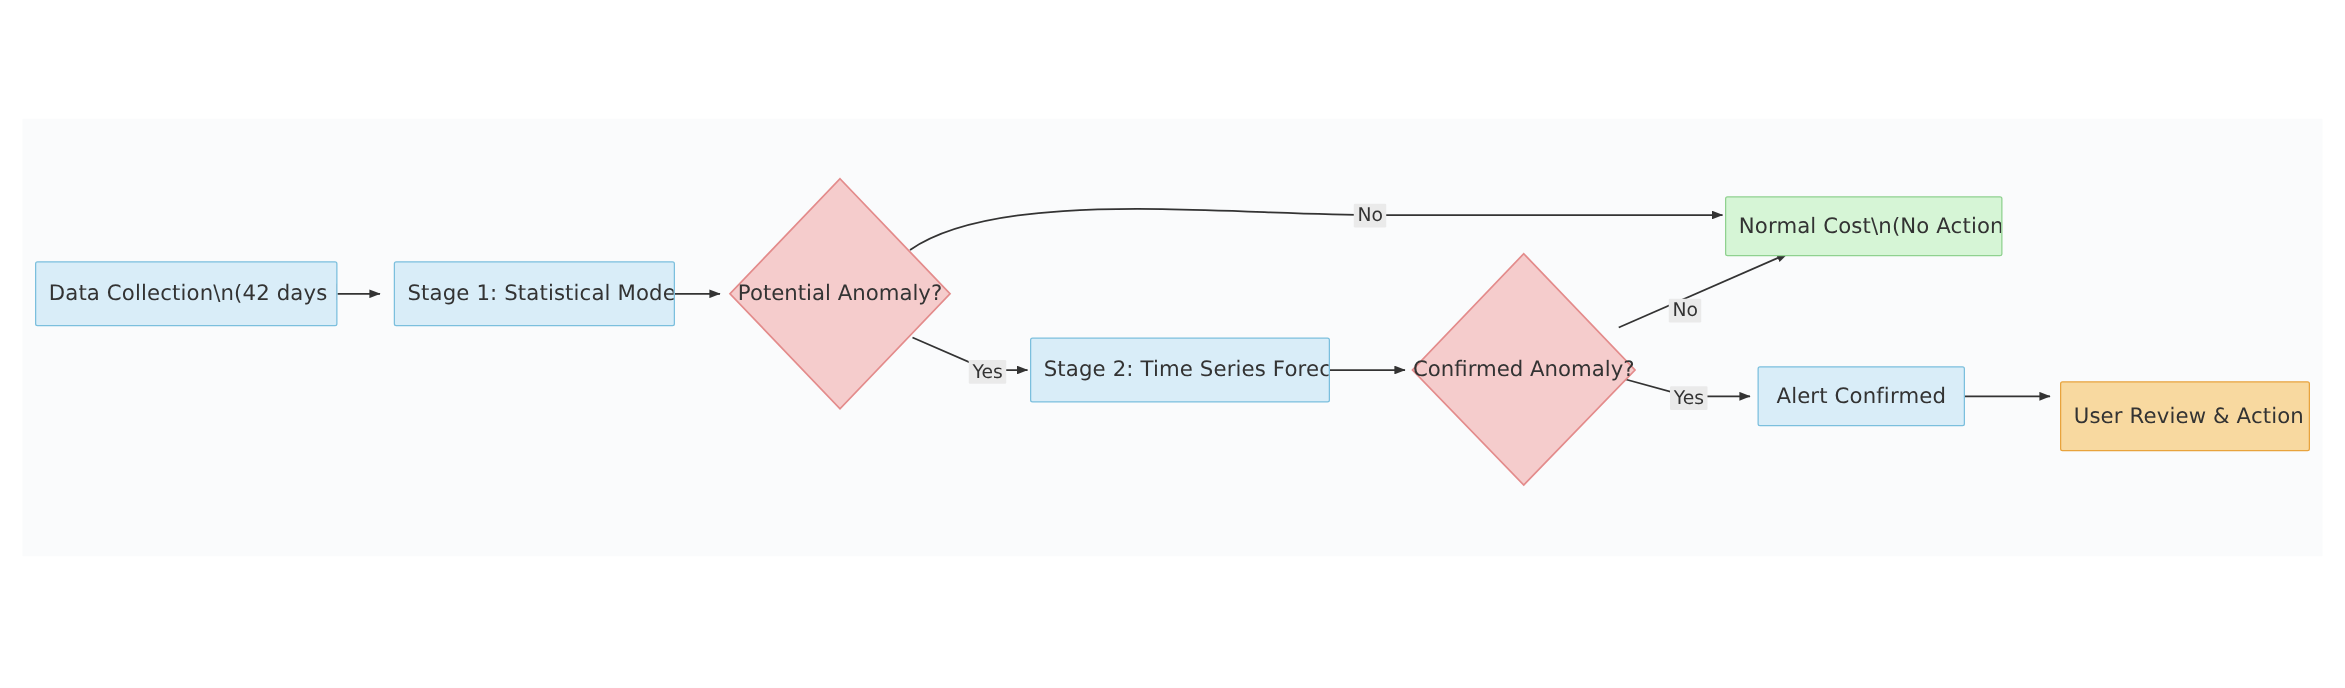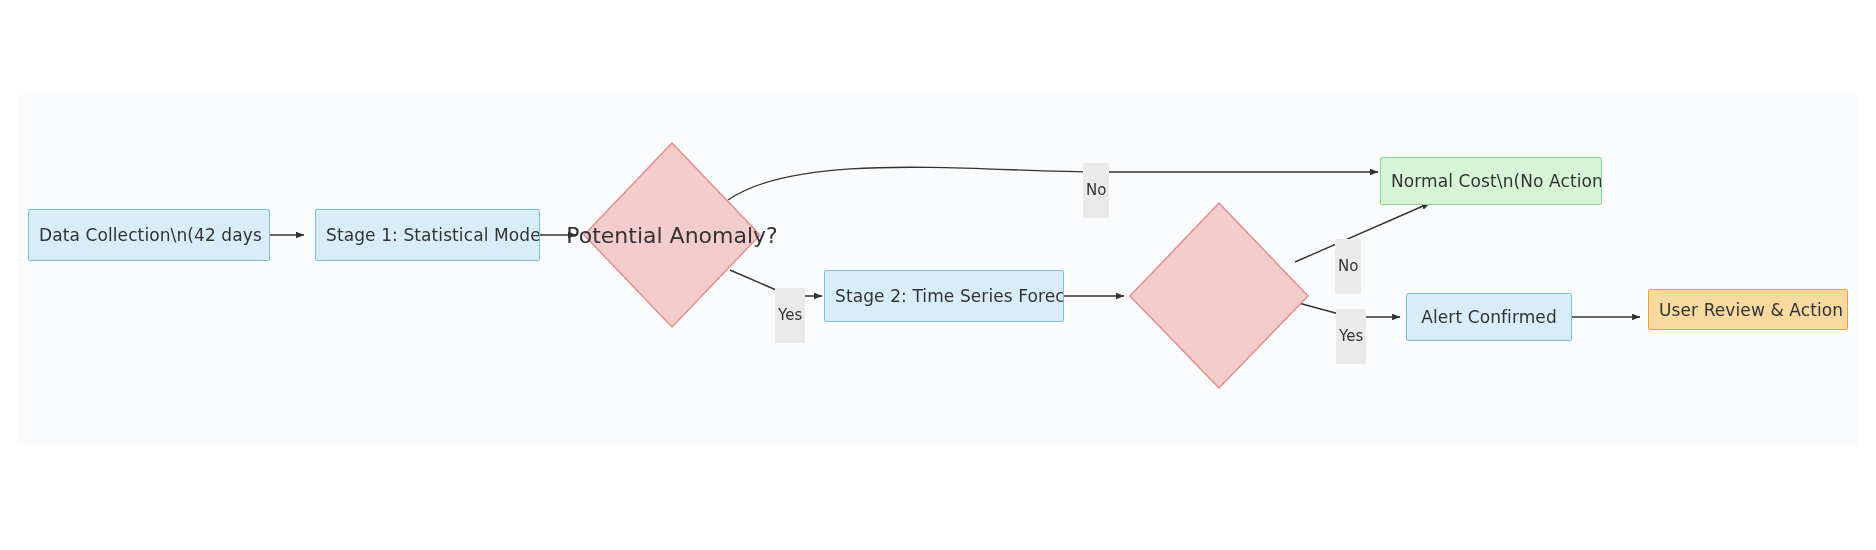--- a/index.html
+++ b/index.html
@@ -76,31 +76,31 @@
   }
   .decision-text {
     position: absolute;
     left: 0;
     top: 0;
     width: 100%;
     height: 100%;
     display: flex;
     align-items: center;
     justify-content: center;
-    font-size: 22px;
+    font-size: 17px;
     color: #333333;
     white-space: nowrap;
     pointer-events: none;
   }
   .edge-label {
     position: absolute;
     font-size: 15px;
     color: #333333;
     background: #eaeaea;
-    padding: 19px 3px;
+    padding: 1px 3px;
     line-height: 1.15;
     white-space: nowrap;
     border-radius: 1px;
   }
 </style>
 </head>
 <body>
 
 <div id="diagram-root">
 
@@ -143,30 +143,33 @@
   </div>
 
   <div class="decision-wrap" style="left:584px; top:143px; width:176px; height:184px;">
     <div class="decision-text">Potential Anomaly?</div>
   </div>
 
   <div class="node-box node-process" style="left:824px; top:270px; width:240px; height:52px;">
     <span class="node-label-inner">Stage 2: Time Series Foreca</span>
   </div>
 
+  <div class="decision-wrap" style="left:1130px; top:203px; width:178px; height:186px;">
+    <div class="decision-text">Confirmed Anomaly?</div>
+  </div>
 
   <div class="node-box node-success" style="left:1380px; top:157px; width:222px; height:48px;">
     <span class="node-label-inner">Normal Cost\n(No Action)</span>
   </div>
 
   <div class="node-box node-process" style="left:1406px; top:293px; width:166px; height:48px;">
     <span class="node-label-inner">Alert Confirmed</span>
   </div>
 
-  <div class="node-box node-warning" style="left:1648px; top:289px; width:200px; height:41px;">
+  <div class="node-box node-warning" style="left:1648px; top:305px; width:200px; height:56px;">
     <span class="node-label-inner">User Review &amp; Action</span>
   </div>
 
   <div class="edge-label" style="left:1083px; top:163px;">No</div>
 
   <div class="edge-label" style="left:775px; top:288px;">Yes</div>
 
   <div class="edge-label" style="left:1335px; top:239px;">No</div>
 
   <div class="edge-label" style="left:1336px; top:309px;">Yes</div>

